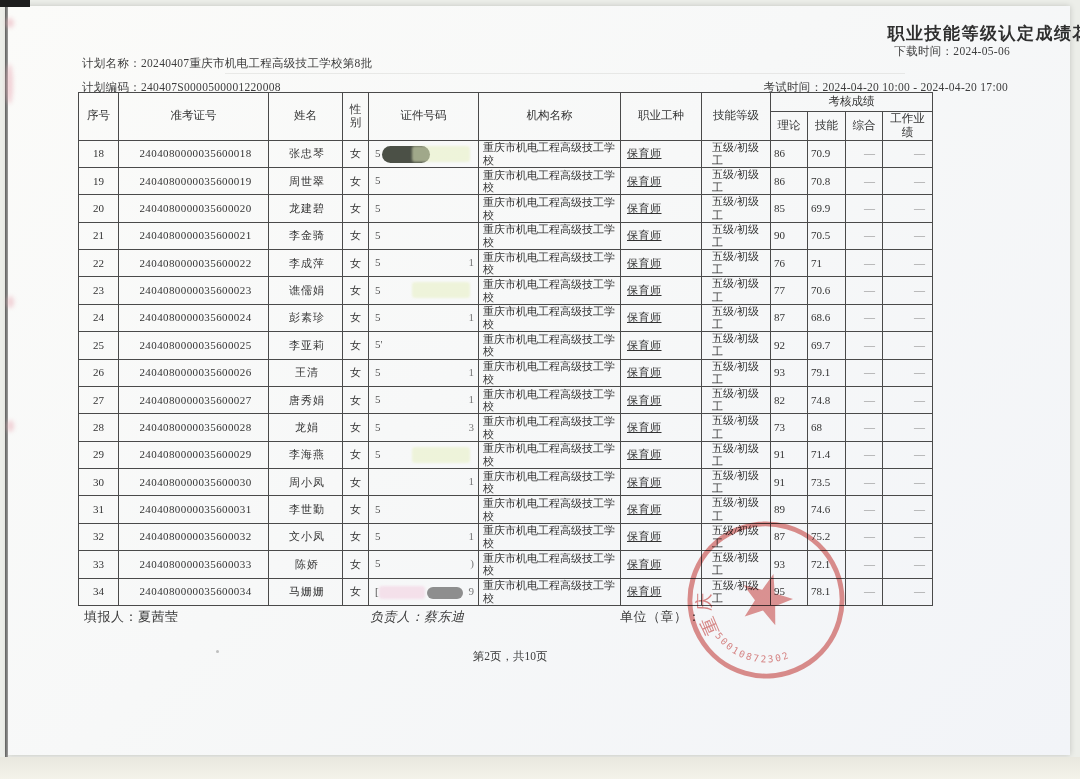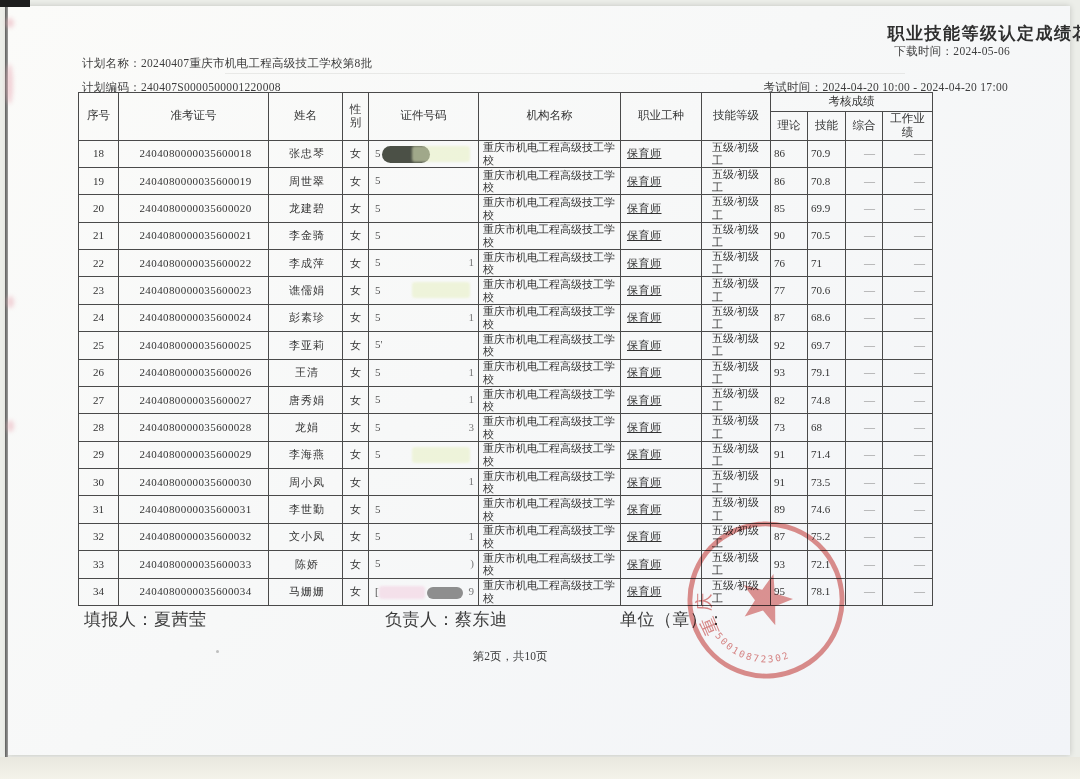--- a/index.html
+++ b/index.html
@@ -60,23 +60,23 @@
   .id-suffix{position:absolute;right:4px;top:50%;transform:translateY(-50%);color:#777;}
   .blob-dark{position:absolute;left:13px;top:5px;width:48px;height:17px;
     background:#4b5046;border-radius:9px;}
   .blob-gray{position:absolute;left:58px;top:8px;width:36px;height:12px;
     background:#8e8e8e;border-radius:6px;filter:blur(.5px);}
   .tint-green{position:absolute;right:8px;top:5px;width:58px;height:16px;
     background:#e7f0c2;opacity:.55;border-radius:3px;filter:blur(1px);}
   .tint-pink{position:absolute;left:10px;top:7px;width:46px;height:13px;
     background:#f3d2e2;opacity:.6;border-radius:3px;filter:blur(1px);}
 
-  .footer-line{position:absolute;font-size:17px;letter-spacing:.5px;white-space:nowrap;text-align:right;}
+  .footer-line{position:absolute;font-size:13px;letter-spacing:.5px;white-space:nowrap;text-align:right;}
   .f-filler{left:84px;top:608px;}
-  .f-manager{left:385px;top:608px;}
+  .f-manager{left:370px;top:608px;font-style:italic;}
   .f-unit{left:604px;top:608px;margin-left:16px;}
   .page-num{position:absolute;left:430px;top:649px;width:160px;text-align:center;font-size:11.5px;}
   .speck{position:absolute;left:216px;top:650px;width:3px;height:3px;background:#9a9a9a;border-radius:50%;opacity:.6;}
 
   .stamp{position:absolute;left:664px;top:498px;width:204px;height:204px;
     mix-blend-mode:multiply;opacity:.88;}
 </style>
 </head>
 <body>
 

